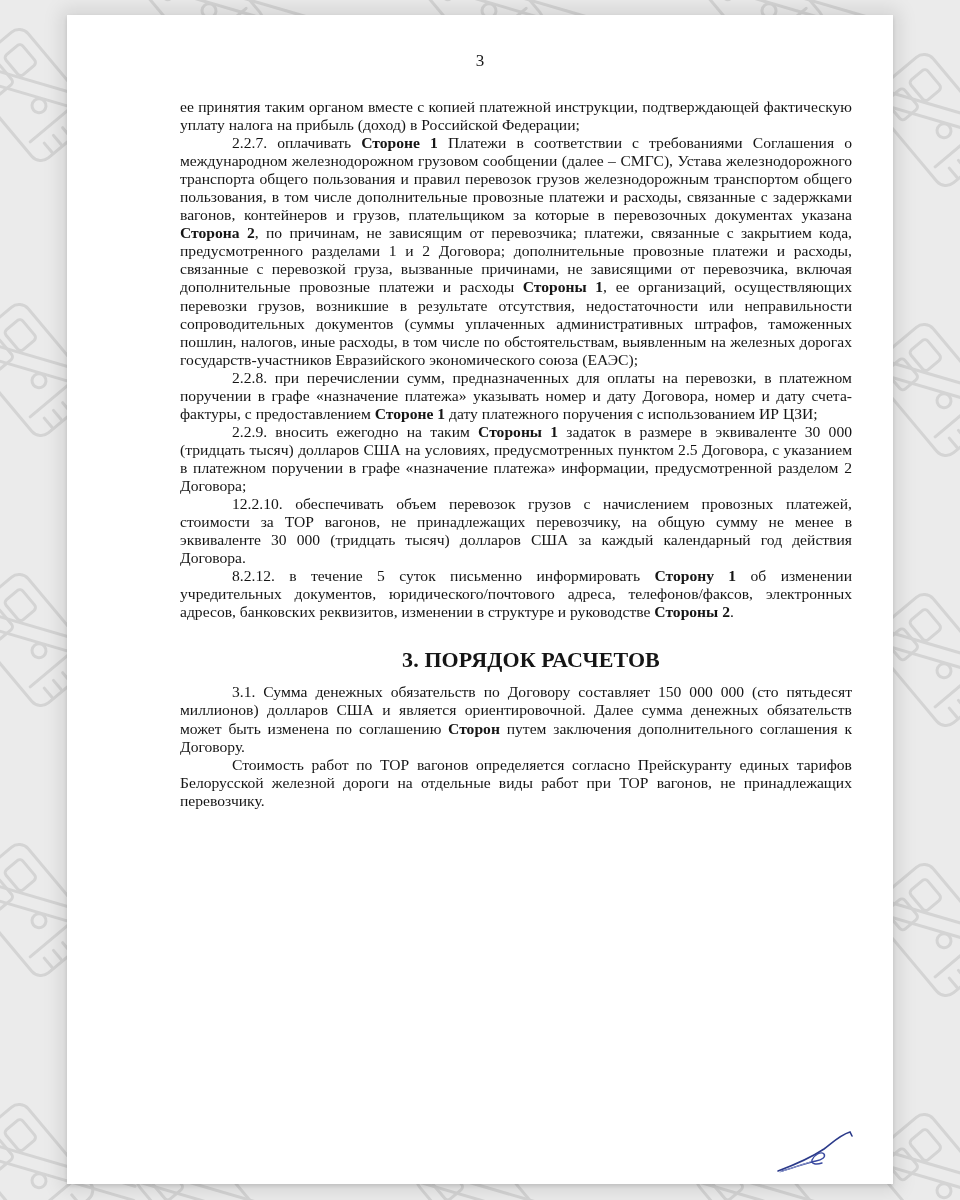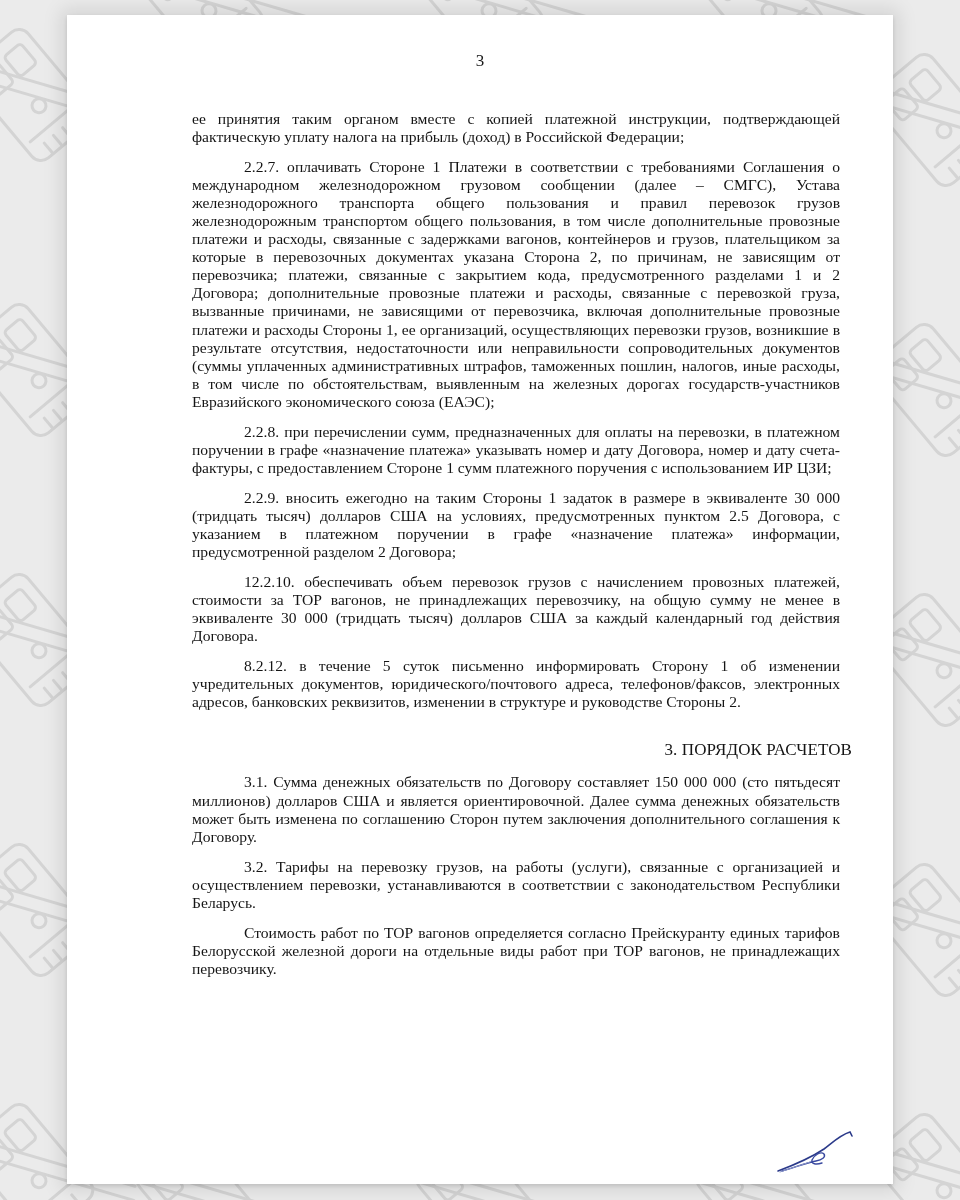--- a/index.html
+++ b/index.html
@@ -41,33 +41,33 @@
   .text-block {
     position: absolute;
     left: 113px;
     top: 83px;
     width: 672px;
     color: #151515;
     font-size: 15.6px;
     line-height: 18.05px;
   }
   .para {
-    margin: 12px;
+    margin: 0;
     text-align: justify;
     text-indent: 52px;
   }
   .para.noindent {
     text-indent: 0;
   }
   .para b, .heading {
-    font-weight: normal;
+    font-weight: bold;
   }
   .heading {
-    text-align: right;
-    font-size: 17px;
+    text-align: center;
+    font-size: 22px;
     margin: 30px 0 14px 0;
     padding-left: 30px;
     letter-spacing: 0.1px;
   }
   .signature {
     position: absolute;
     left: 705px;
     top: 1112px;
     width: 90px;
     height: 50px;
@@ -110,29 +110,28 @@
   <use href="#wagon" transform="translate(760,1200) rotate(-40)"></use>
 </svg>
 
 <div class="page">
   <div class="page-number">3</div>
 
   <div class="text-block">
     <div id="paragraphs">
         <p class="para noindent"><span>ее принятия таким органом вместе с копией платежной инструкции, подтверждающей фактическую уплату налога на прибыль (доход) в Российской Федерации;</span></p>
         <p class="para"><span>2.2.7. оплачивать </span><b>Стороне 1</b><span> Платежи в соответствии с требованиями Соглашения о международном железнодорожном грузовом сообщении (далее – СМГС), Устава железнодорожного транспорта общего пользования и правил перевозок грузов железнодорожным транспортом общего пользования, в том числе дополнительные провозные платежи и расходы, связанные с задержками вагонов, контейнеров и грузов, плательщиком за которые в перевозочных документах указана </span><b>Сторона 2</b><span>, по причинам, не зависящим от перевозчика; платежи, связанные с закрытием кода, предусмотренного разделами 1 и 2 Договора; дополнительные провозные платежи и расходы, связанные с перевозкой груза, вызванные причинами, не зависящими от перевозчика, включая дополнительные провозные платежи и расходы </span><b>Стороны 1</b><span>, ее организаций, осуществляющих перевозки грузов, возникшие в результате отсутствия, недостаточности или неправильности сопроводительных документов (суммы уплаченных административных штрафов, таможенных пошлин, налогов, иные расходы, в том числе по обстоятельствам, выявленным на железных дорогах государств-участников Евразийского экономического союза (ЕАЭС);</span></p>
-        <p class="para"><span>2.2.8. при перечислении сумм, предназначенных для оплаты на перевозки, в платежном поручении в графе «назначение платежа» указывать номер и дату Договора, номер и дату счета-фактуры, с предоставлением </span><b>Стороне 1</b><span> сумм платежного поручения с использованием ИР ЦЗИ;</span></p>
+        <p class="para"><span>2.2.8. при перечислении сумм, предназначенных для оплаты на перевозки, в платежном поручении в графе «назначение платежа» указывать номер и дату Договора, номер и дату счета-фактуры, с предоставлением </span><b>Стороне 1</b><span> дату платежного поручения с использованием ИР ЦЗИ;</span></p>
         <p class="para"><span>2.2.9. вносить ежегодно на таким </span><b>Стороны 1</b><span> задаток в размере в эквиваленте 30 000 (тридцать тысяч) долларов США на условиях, предусмотренных пунктом 2.5 Договора, с указанием в платежном поручении в графе «назначение платежа» информации, предусмотренной разделом 2 Договора;</span></p>
         <p class="para"><span>12.2.10. обеспечивать объем перевозок грузов с начислением провозных платежей, стоимости за ТОР вагонов, не принадлежащих перевозчику, на общую сумму не менее в эквиваленте 30 000 (тридцать тысяч) долларов США за каждый календарный год действия Договора.</span></p>
         <p class="para"><span>8.2.12. в течение 5 суток письменно информировать </span><b>Сторону 1</b><span> об изменении учредительных документов, юридического/почтового адреса, телефонов/факсов, электронных адресов, банковских реквизитов, изменении в структуре и руководстве </span><b>Стороны 2</b><span>.</span></p>
       </div>
     <div class="heading">3.  ПОРЯДОК РАСЧЕТОВ</div>
     <div id="section-paragraphs">
         <p class="para"><span>3.1. Сумма денежных обязательств по Договору составляет 150 000 000 (сто пятьдесят миллионов) долларов США и является ориентировочной. Далее сумма денежных обязательств может быть изменена по соглашению </span><b>Сторон</b><span> путем заключения дополнительного соглашения к Договору.</span></p>
-        <p class="para"><span>3.2. Тарифы на перевозку грузов, на работы (услуги), связанные с организацией и осуществлением перевозки, устанавливаются в соответствии с законодательством Республики Беларусь.</span></p>
         <p class="para"><span>Стоимость работ по ТОР вагонов определяется согласно Прейскуранту единых тарифов Белорусской железной дороги на отдельные виды работ при ТОР вагонов, не принадлежащих перевозчику.</span></p>
       </div>
   </div>
 
   <svg class="signature" viewBox="0 0 90 50" xmlns="http://www.w3.org/2000/svg">
     <path d="M6 44 C 22 38, 40 30, 52 22 C 60 16, 68 8, 78 5 L 80 9" fill="none" stroke="#2b3a8a" stroke-width="1.6" stroke-linecap="round"></path>
     <path d="M10 44 C 24 40, 34 36, 44 34 C 50 33, 54 30, 52 27 C 49 24, 42 28, 40 33 C 39 37, 44 38, 50 36" fill="none" stroke="#3a4aa0" stroke-width="1.4" stroke-linecap="round"></path>
     <path d="M8 45 L 38 35" fill="none" stroke="#8a95c8" stroke-width="1" stroke-linecap="round"></path>
   </svg>
 </div>

